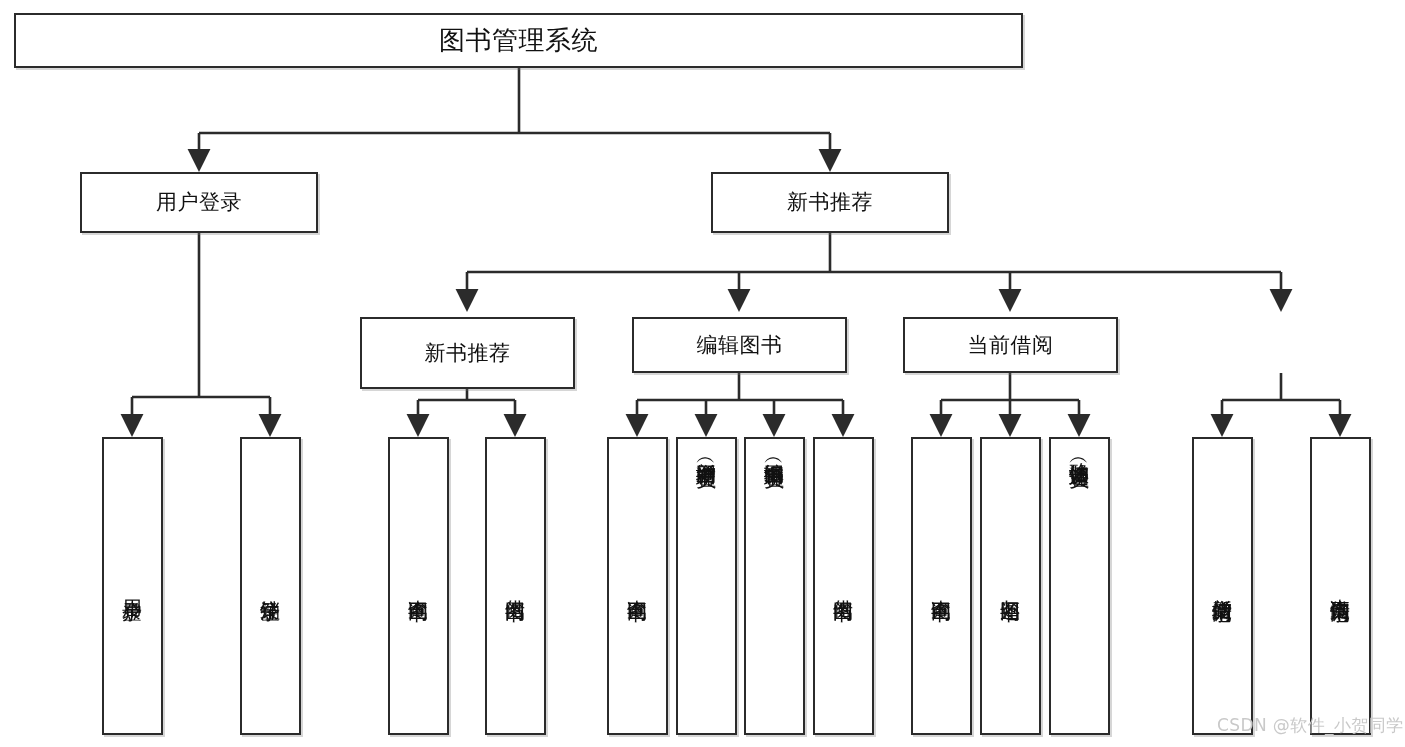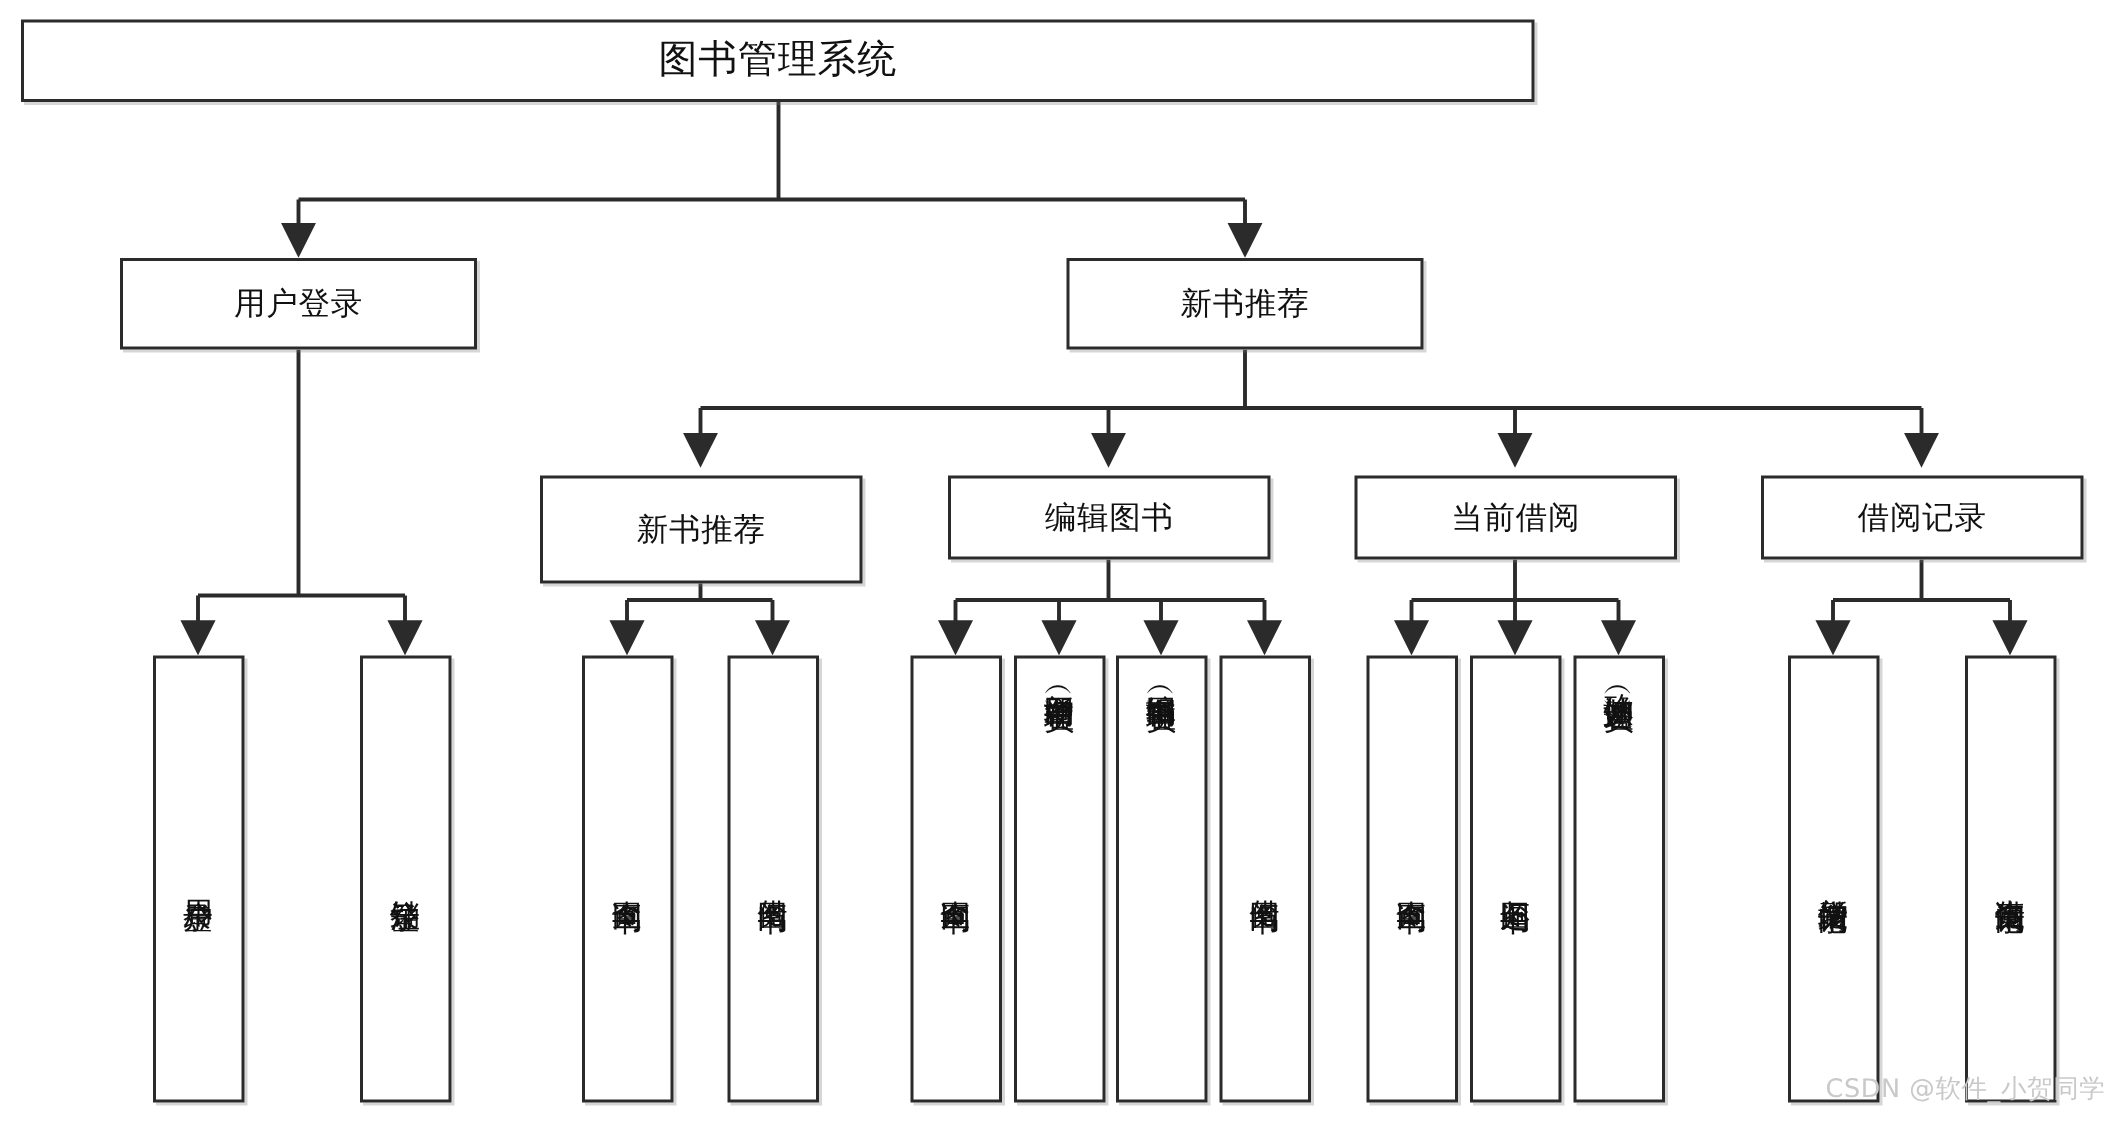--- a/index.html
+++ b/index.html
@@ -149,23 +149,20 @@
   </div>
 
   <div class="node-box node-h" style="left:632px; top:317px; width:215px; height:56px;">
     <span class="node-label">编辑图书</span>
   </div>
 
   <div class="node-box node-h" style="left:903px; top:317px; width:215px; height:56px;">
     <span class="node-label">当前借阅</span>
   </div>
 
-  <div class="node-box node-h" style="left:1174px; top:317px; width:215px; height:56px;">
-    <span class="node-label">借阅记录</span>
-  </div>
 
   <div class="node-box node-v align-mid" style="left:102px; top:437px; width:61px; height:298px;">
     <span class="node-label">用户登录</span>
   </div>
 
   <div class="node-box node-v align-mid" style="left:240px; top:437px; width:61px; height:298px;">
     <span class="node-label">注销登录</span>
   </div>
 
   <div class="node-box node-v align-mid" style="left:388px; top:437px; width:61px; height:298px;">

